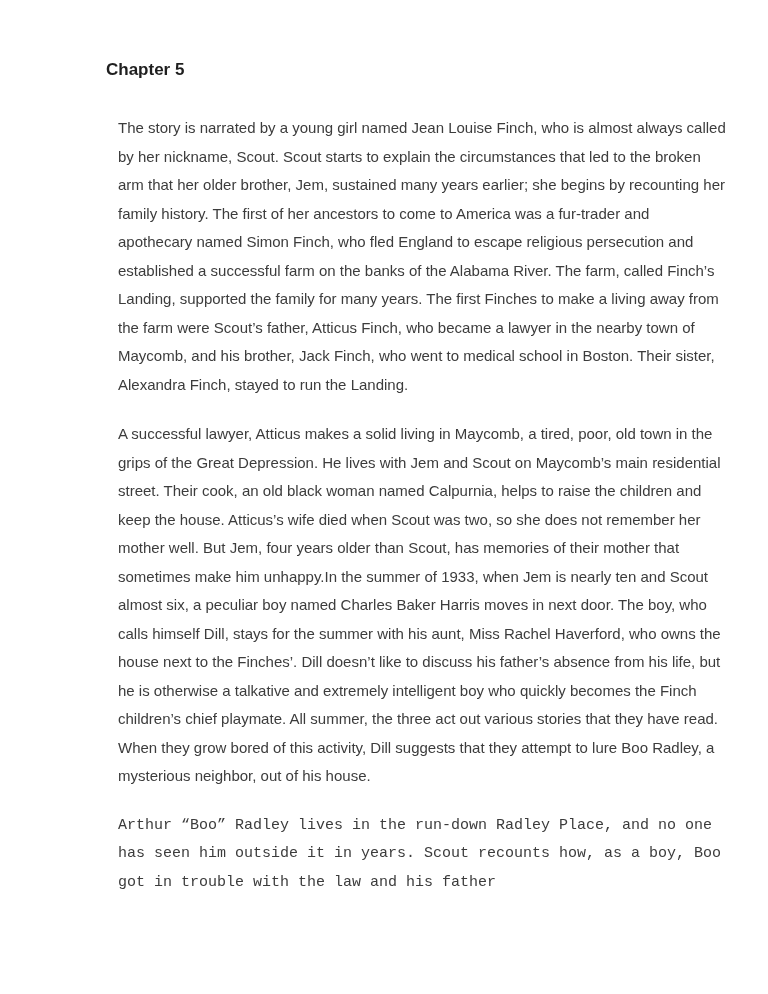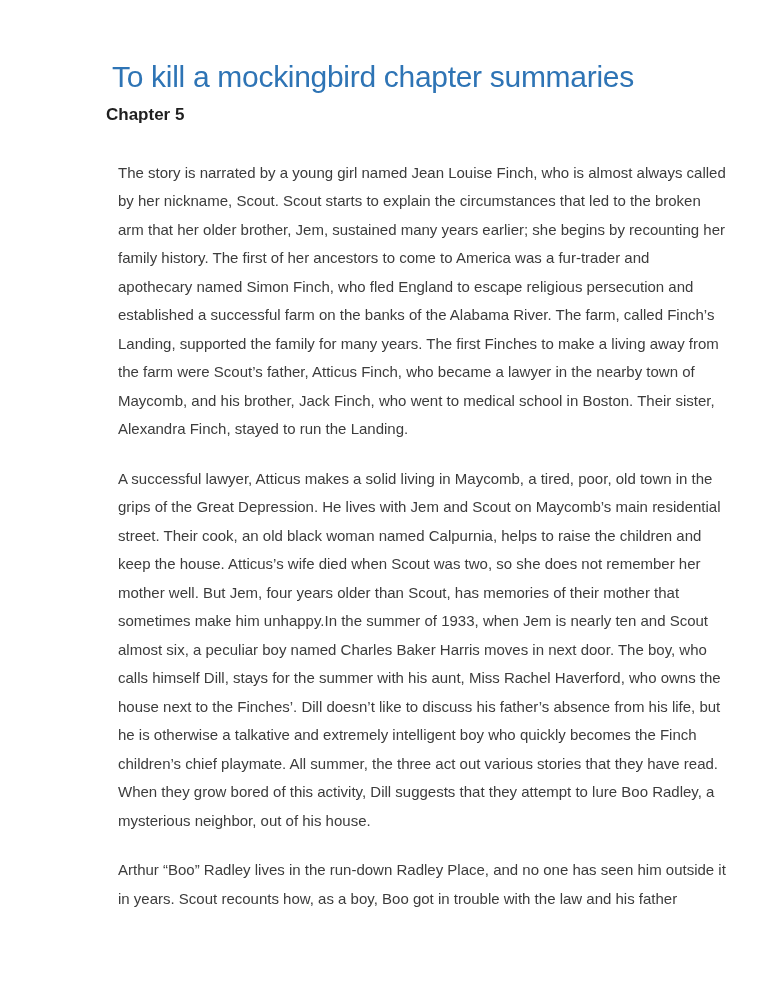--- a/index.html
+++ b/index.html
@@ -44,22 +44,21 @@
     
   }
   .body-text p:last-child {
     margin-bottom: 0;
   }
 </style>
 </head>
 <body>
 
 <div class="page" style="background: rgb(255, 255, 255);">
-  <h1 class="doc-title" style="color: rgb(46, 116, 181);">To kill a mockingbird chapter summaries</h1>
 
   <h2 class="chapter-heading" style="color: rgb(31, 31, 31);">Chapter 5</h2>
 
   <div class="body-text">
     <p style="color: rgb(60, 60, 60);">The story is narrated by a young girl named Jean Louise Finch, who is almost always called by her nickname, Scout. Scout starts to explain the circumstances that led to the broken arm that her older brother, Jem, sustained many years earlier; she begins by recounting her family history. The first of her ancestors to come to America was a fur-trader and apothecary named Simon Finch, who fled England to escape religious persecution and established a successful farm on the banks of the Alabama River. The farm, called Finch’s Landing, supported the family for many years. The first Finches to make a living away from the farm were Scout’s father, Atticus Finch, who became a lawyer in the nearby town of Maycomb, and his brother, Jack Finch, who went to medical school in Boston. Their sister, Alexandra Finch, stayed to run the Landing.</p>
     <p style="color: rgb(60, 60, 60);">A successful lawyer, Atticus makes a solid living in Maycomb, a tired, poor, old town in the grips of the Great Depression. He lives with Jem and Scout on Maycomb’s main residential street. Their cook, an old black woman named Calpurnia, helps to raise the children and keep the house. Atticus’s wife died when Scout was two, so she does not remember her mother well. But Jem, four years older than Scout, has memories of their mother that sometimes make him unhappy.In the summer of 1933, when Jem is nearly ten and Scout almost six, a peculiar boy named Charles Baker Harris moves in next door. The boy, who calls himself Dill, stays for the summer with his aunt, Miss Rachel Haverford, who owns the house next to the Finches’. Dill doesn’t like to discuss his father’s absence from his life, but he is otherwise a talkative and extremely intelligent boy who quickly becomes the Finch children’s chief playmate. All summer, the three act out various stories that they have read. When they grow bored of this activity, Dill suggests that they attempt to lure Boo Radley, a mysterious neighbor, out of his house.</p>
-    <p style="color: rgb(60, 60, 60);">Arthur “Boo” Radley lives in the run-down Radley Place, and no one has seen him outside it in years. Scout recounts how, as a boy, Boo got in trouble with the law and his father</p>
+    <p style="color: rgb(60, 60, 60); font-family: Liberation Mono, monospace;">Arthur “Boo” Radley lives in the run-down Radley Place, and no one has seen him outside it in years. Scout recounts how, as a boy, Boo got in trouble with the law and his father</p>
   </div>
 </div>
 
 </body></html>

